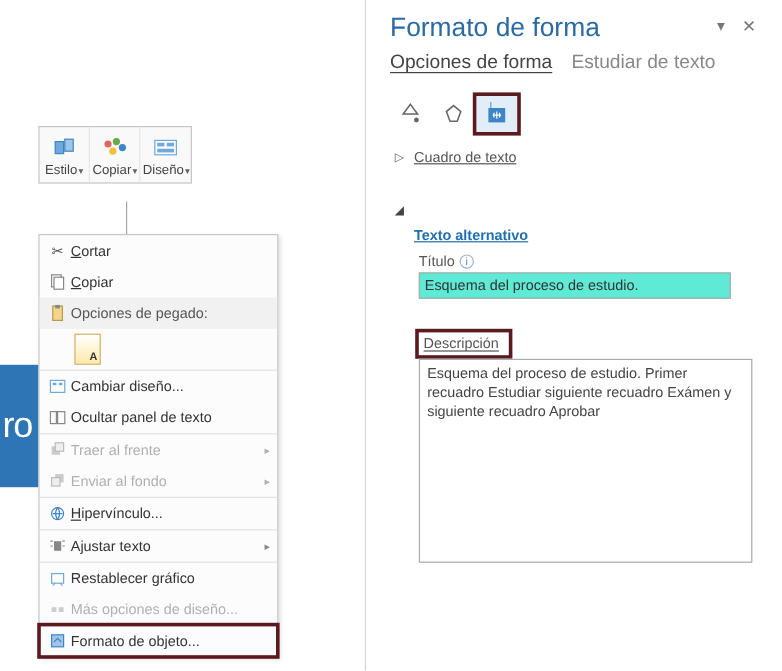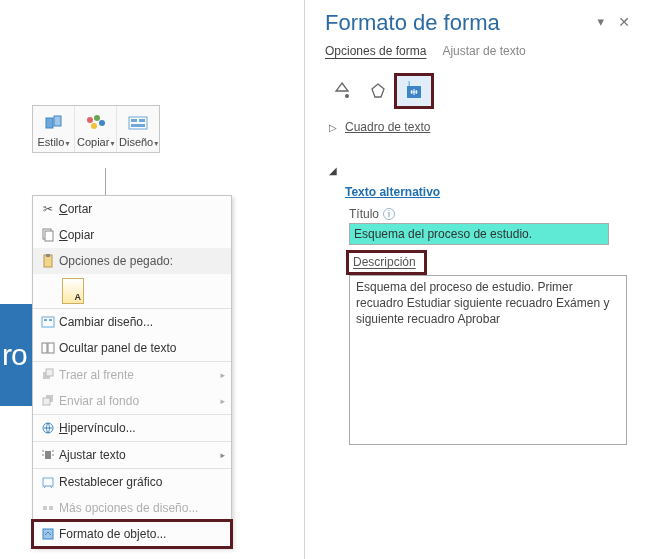--- a/index.html
+++ b/index.html
@@ -38,21 +38,21 @@
 .paste-row{height:34px;}
 .paste-icon{ width:22px; height:26px; border:1px solid #d0b060; background:linear-gradient(#fff,#ffe9a8); position:relative; margin-left:3px;}
 .paste-icon:after{content:"A"; position:absolute; bottom:1px; right:2px; font-size:9px; font-weight:bold; color:#333;}
 
 
 .panel { position:absolute; left: 304px; top:0; width: 340px; height:559px; background:#fff; border-left:1px solid #d4d4d4; }
 .panel-header { padding: 10px 16px 4px 20px; }
 .panel-title { color:#2b6aa3; font-size:22px; font-weight:400; }
 .panel-close { position:absolute; right:14px; top:14px; font-size:14px; color:#777; cursor:pointer; }
 .panel-pin { position:absolute; right:40px; top:14px; font-size:13px; color:#777; cursor:pointer; }
-.panel-tabs { padding: 4px 0 0 20px; display:flex; gap:16px; font-size:12px; }
+.panel-tabs { padding: 4px 0 0 20px; display:flex; gap:16px; font-size:16px; }
 .panel-tabs .ptab { color:#888; cursor:pointer; padding-bottom:4px;}
 .panel-tabs .ptab.active { color:#444; border-bottom for none; text-decoration: underline; text-underline-offset:3px;}
 .icon-row { padding: 14px 0 10px 20px; display:flex; gap:2px; align-items:center;}
 .icon-row .pi { width:34px; height:30px; display:flex; align-items:center; justify-content:center; cursor:pointer; font-size:18px; color:#555;}
 .icon-row .pi.selected { outline:3px solid #5a1a1f; background:#e1eefa; }
 
 .section-row { padding: 4px 0 4px 24px; display:flex; align-items:center; gap:6px; font-size:12px; cursor:pointer;}
 .section-row .tri { font-size:10px; color:#666; width:10px;}
 .section-row .head-label { color:#555;text-decoration:underline; }
 .section-row.expanded .head-label{ color:#1f6fb0; font-weight:600;margin-top:43px;}
@@ -235,21 +235,21 @@
 
 <div class="panel">
   <div class="panel-header">
     <div class="panel-title">Formato de forma</div>
   </div>
   <span class="panel-pin">▾</span>
   <span class="panel-close">✕</span>
 
   <div class="panel-tabs">
     <span class="ptab active">Opciones de forma</span>
-    <span class="ptab">Ajustar de texto</span>
+    <span class="ptab">Estudiar de texto</span>
   </div>
 
   <div class="icon-row">
     <div class="pi">
       <svg width="20" height="20">
           <path d="M10 2l6 8H4z" fill="none" stroke="#666" stroke-width="1.3"></path>
           <circle cx="15" cy="15" r="2" fill="#666"></circle>
         </svg>
     </div>
     <div class="pi">
@@ -276,21 +276,21 @@
   </div>
 
   <div class="field-block">
     <div class="field-label">
       <span>Título</span>
       <span class="info-dot">i</span>
     </div>
     <input class="text-input" type="text" value="Esquema del proceso de estudio." style="">
   </div>
 
-  <div class="field-block" style="padding-top:2px;">
+  <div class="field-block" style="padding-top:2px;margin-top:20px;">
     <span class="desc-label-wrap">
       <div class="field-label">
         <span>Descripción</span>
       </div>
     </span>
     <textarea class="text-area" style="">Esquema del proceso de estudio. Primer recuadro Estudiar siguiente recuadro Exámen y siguiente recuadro Aprobar</textarea>
   </div>
 </div>
 
 </body></html>

